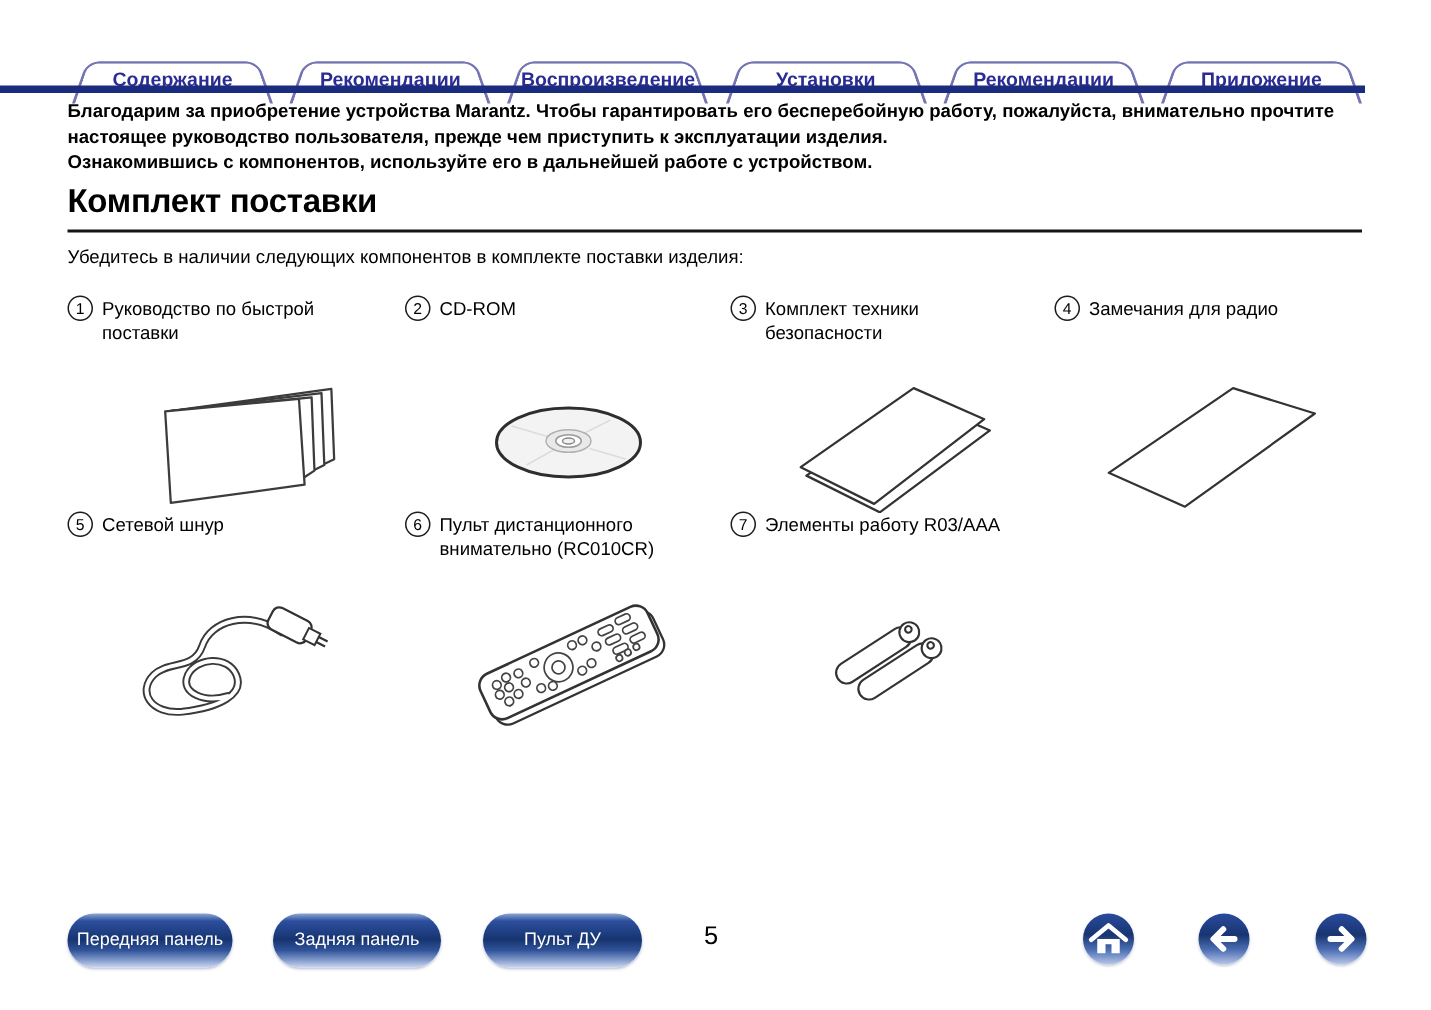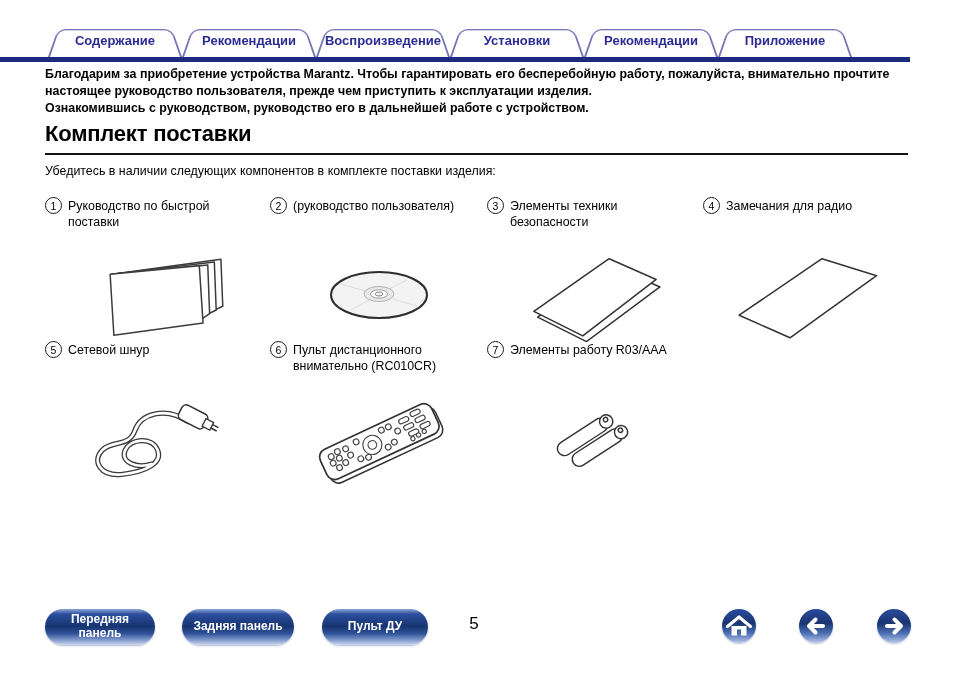--- a/index.html
+++ b/index.html
@@ -1,21 +1,21 @@
 <!DOCTYPE html>
 <html><head>
 <meta charset="utf-8">
 <style>
   html,body{margin:0;padding:0;background:#fff;}
   .page{position:relative;width:954px;height:673px;background:#fff;overflow:hidden;
         font-family:"Liberation Sans","DejaVu Sans",sans-serif;color:#000;}
 
   
-  .tabs{position:absolute;top:24px;left:48px;width:860px;height:33px;
-        display:flex;justify-content:flex-start;}
+  .tabs{position:absolute;top:36px;left:48px;width:860px;height:33px;
+        display:flex;justify-content:space-between;}
   .tab{position:relative;width:134px;height:33px;cursor:pointer;}
   .tab-bg{position:absolute;inset:0;background:#fff;border:2px solid #7474b4;border-bottom:none;
           border-radius:10px 10px 0 0;transform:perspective(10px) rotateX(3deg);
           transform-origin:50% 100%;}
   .tab-label{position:absolute;inset:0;display:flex;align-items:center;justify-content:center;
              font-size:13px;font-weight:bold;color:#2b2b94;padding-bottom:1px;}
   .tabbar-rule{position:absolute;top:57px;left:0;width:910px;height:5px;background:#1b2c7f;}
 
   
   .content{position:absolute;top:66px;left:45px;width:866px;}
@@ -27,21 +27,21 @@
   .items{display:grid;grid-template-columns:225px 217px 216px 206px;margin-top:20px;}
   .item-label{height:48px;display:flex;align-items:flex-start;font-size:12.4px;line-height:16px;}
   .circ{flex:0 0 auto;width:15px;height:15px;border:1.2px solid #1c1c1c;border-radius:50%;
         display:inline-flex;align-items:center;justify-content:center;
         font-size:10.5px;margin:-1px 6px 0 0;}
   .lbl span{display:block;}
   .item-figure{height:96px;display:flex;align-items:center;justify-content:center;}
 
   
   .pill{position:absolute;top:609px;height:36px;border:none;border-radius:18px;cursor:pointer;
-        color:#fff;font-family:inherit;font-weight:bold;font-size:12px;line-height:1.15;
+        color:#fff;font-family:inherit;font-weight:normal;font-size:12px;line-height:1.15;
         background:linear-gradient(180deg,#8ea6d4 0%,#2c4f9e 14%,#173470 48%,#2f5298 68%,#8ba2d1 88%,#cdd7ee 100%);
         box-shadow:0 1px 2px rgba(40,60,120,.35);padding:0 4px;}
   .page-num{position:absolute;top:614px;left:458px;width:32px;text-align:center;font-size:17px;}
   .nav-circle{position:absolute;top:609px;width:34px;height:34px;border-radius:50%;cursor:pointer;
         display:flex;align-items:center;justify-content:center;
         background:linear-gradient(180deg,#2a4b9d 0%,#183571 42%,#4e70b5 72%,#b9c7e8 100%);
         box-shadow:0 1px 2px rgba(40,60,120,.3);}
   svg{display:block;}
 </style>
 </head>
@@ -73,21 +73,21 @@
     <div class="tab">
       <div class="tab-bg"></div>
       <span class="tab-label">Приложение</span>
     </div>
   </nav>
   <div class="tabbar-rule"></div>
 
   <div class="content">
     <div class="intro">
       <div>Благодарим за приобретение устройства Marantz. Чтобы гарантировать его бесперебойную работу, пожалуйста, внимательно прочтите настоящее руководство пользователя, прежде чем приступить к эксплуатации изделия.</div>
-      <div>Ознакомившись с руководством, руководство его в дальнейшей работе с устройством.</div>
+      <div>Ознакомившись с компонентов, используйте его в дальнейшей работе с устройством.</div>
     </div>
 
     <h1 class="section-title">Комплект поставки</h1>
     <div class="title-rule"></div>
     <div class="lead">Убедитесь в наличии следующих компонентов в комплекте поставки изделия:</div>
 
     <div class="items">
 
       <div class="item">
         <div class="item-label">
@@ -106,21 +106,21 @@
               <path d="M34,28 L129,19 L133,80 L38,93 Z"></path>
             </g>
           </svg>
         </div>
       </div>
 
       <div class="item">
         <div class="item-label">
           <span class="circ">2</span>
           <span class="lbl">
-              <span>(руководство пользователя)</span>
+              <span>CD-ROM</span>
             </span>
         </div>
         <div class="item-figure">
           <svg width="116" height="70" viewBox="0 0 116 70">
             <ellipse cx="58" cy="36" rx="48" ry="23" fill="#f3f3f3" stroke="#2e2e2e" stroke-width="2"></ellipse>
             <g stroke="#dcdcdc" stroke-width="1">
               <line x1="20" y1="25" x2="44" y2="32"></line>
                 <line x1="96" y1="47" x2="72" y2="40"></line>
               <line x1="30" y1="51" x2="48" y2="41"></line>
                 <line x1="86" y1="21" x2="68" y2="30"></line>
@@ -129,21 +129,21 @@
             <ellipse cx="58" cy="35" rx="8.5" ry="4.2" fill="#fff" stroke="#9a9a9a" stroke-width="1"></ellipse>
             <ellipse cx="58" cy="35" rx="4" ry="2" fill="#f1f1f1" stroke="#8a8a8a" stroke-width="1"></ellipse>
           </svg>
         </div>
       </div>
 
       <div class="item">
         <div class="item-label">
           <span class="circ">3</span>
           <span class="lbl">
-              <span>Элементы техники</span>
+              <span>Комплект техники</span>
               <span>безопасности</span>
             </span>
         </div>
         <div class="item-figure">
           <svg width="160" height="95" viewBox="0 0 170 100">
             <g fill="#fff" stroke="#333" stroke-width="1.6" stroke-linejoin="round">
               <path d="M24,74 L104,20 L154,42 L76,100 Z"></path>
               <path d="M20,68 L100,12 L150,34 L72,94 Z"></path>
             </g>
           </svg>

